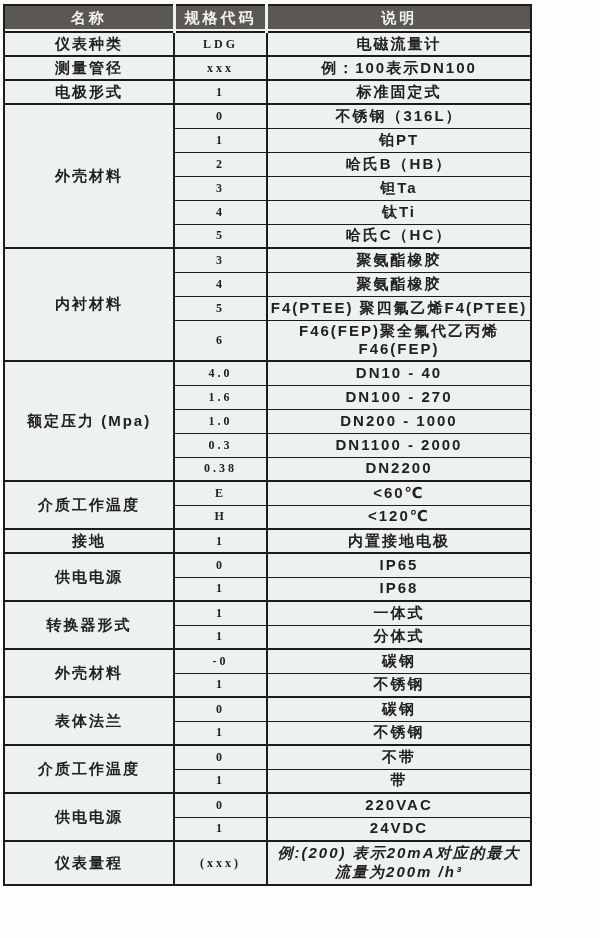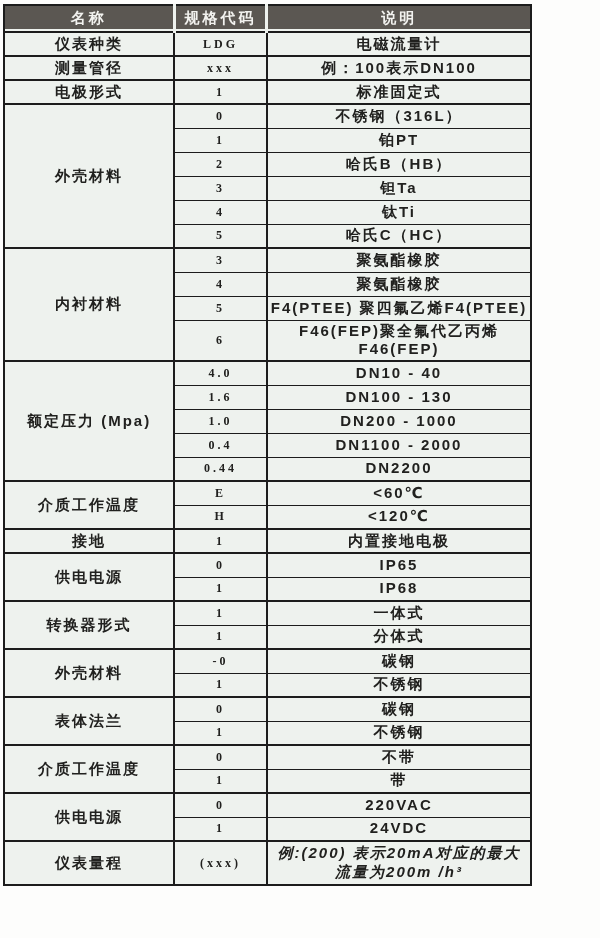--- a/index.html
+++ b/index.html
@@ -134,32 +134,32 @@
           <td class="code">6</td>
           <td class="desc">F46(FEP)聚全氟代乙丙烯F46(FEP)</td>
         </tr>
         <tr class="group-start">
           <td rowspan="5" class="name">额定压力 (Mpa)</td>
           <td class="code">4.0</td>
           <td class="desc">DN10 - 40</td>
         </tr>
         <tr class="group-inner">
           <td class="code">1.6</td>
-          <td class="desc">DN100 - 130</td>
+          <td class="desc">DN100 - 270</td>
         </tr>
         <tr class="group-inner">
           <td class="code">1.0</td>
           <td class="desc">DN200 - 1000</td>
         </tr>
         <tr class="group-inner">
-          <td class="code">0.4</td>
+          <td class="code">0.3</td>
           <td class="desc">DN1100 - 2000</td>
         </tr>
         <tr class="group-inner">
-          <td class="code">0.44</td>
+          <td class="code">0.38</td>
           <td class="desc">DN2200</td>
         </tr>
         <tr class="group-start">
           <td rowspan="2" class="name">介质工作温度</td>
           <td class="code">E</td>
           <td class="desc">&lt;60℃</td>
         </tr>
         <tr class="group-inner">
           <td class="code">H</td>
           <td class="desc">&lt;120℃</td>

